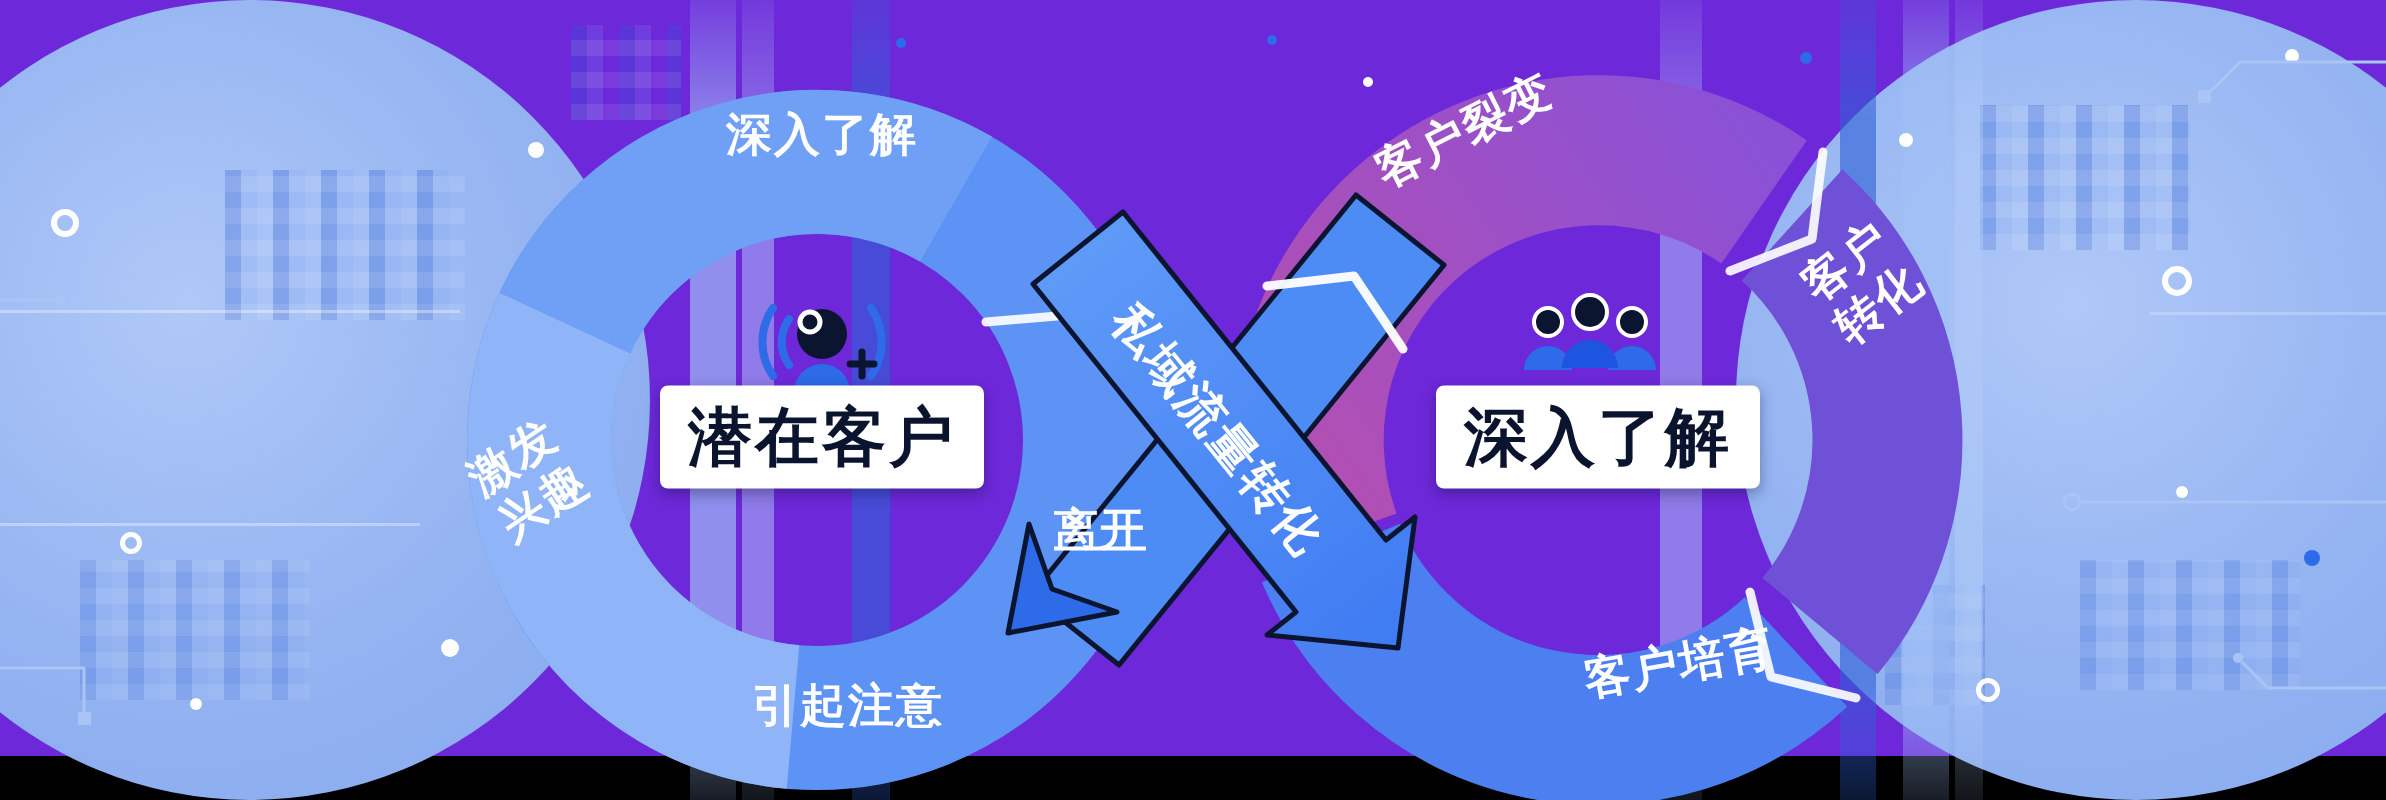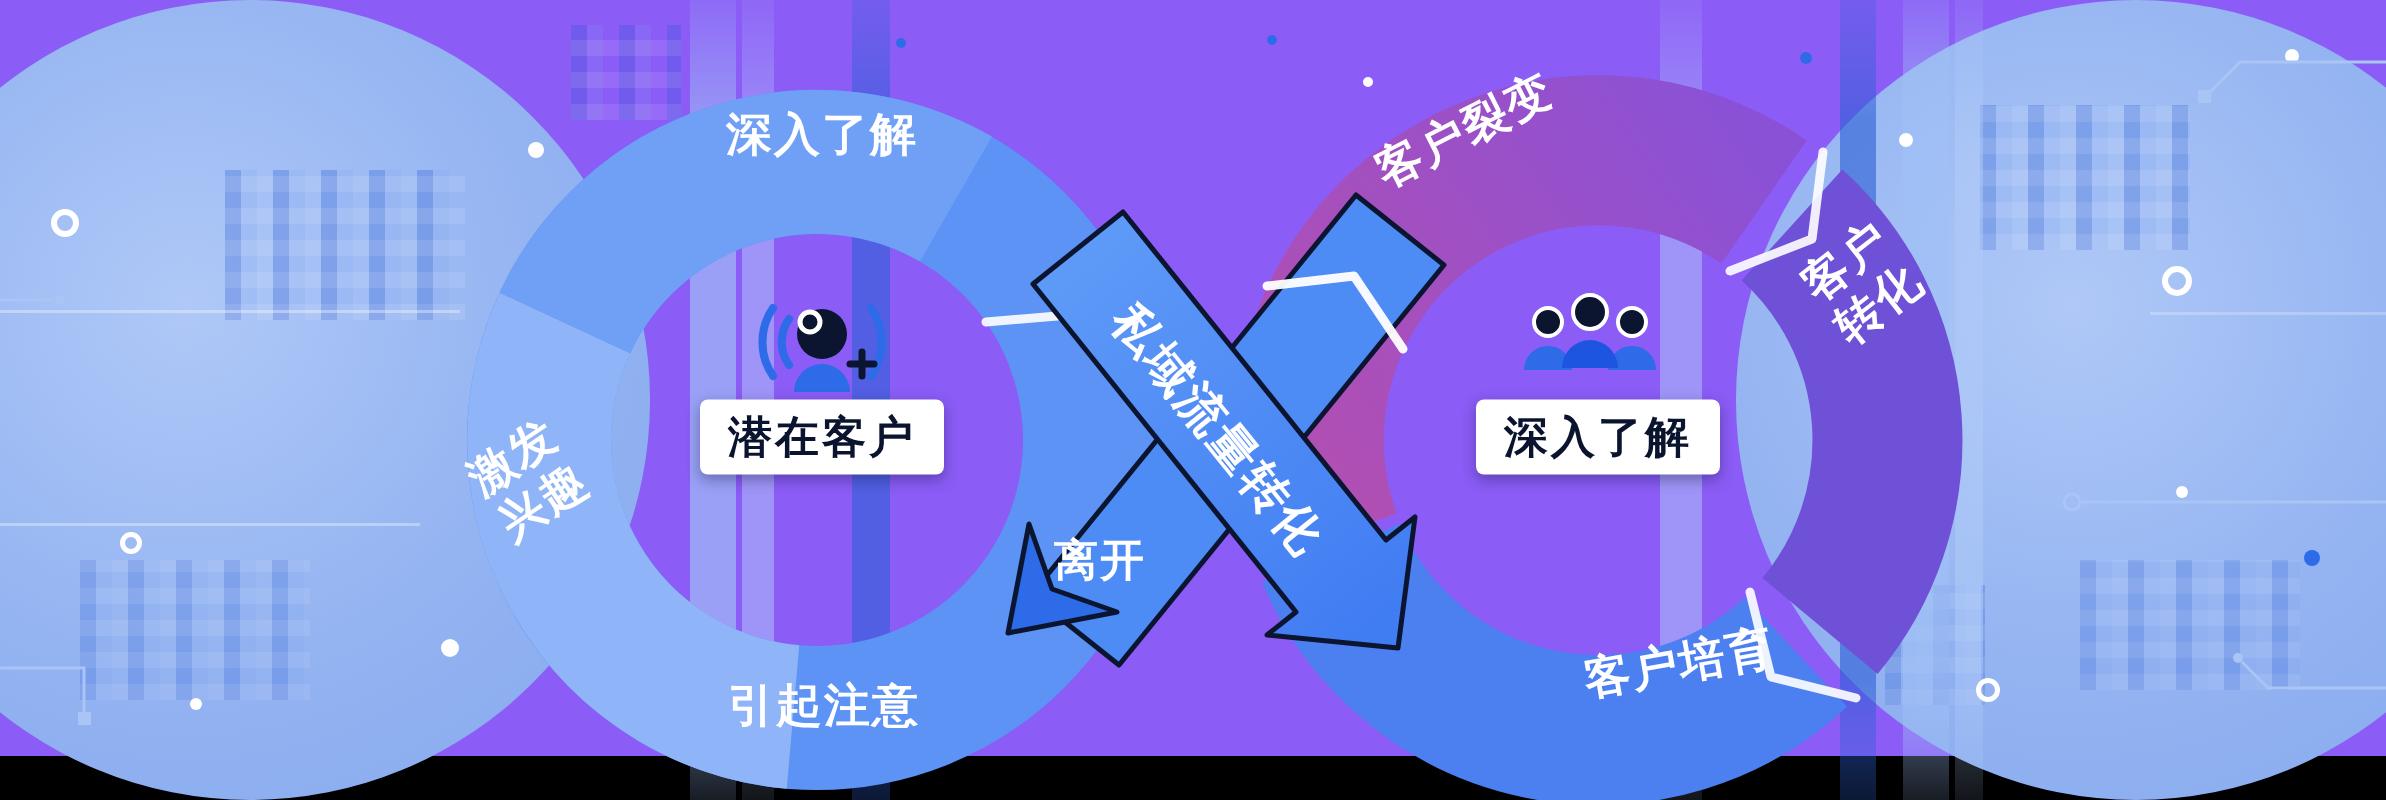--- a/index.html
+++ b/index.html
@@ -1,18 +1,18 @@
 <!DOCTYPE html>
 <html><head>
 <meta charset="utf-8">
 <style>
   * { margin:0; padding:0; box-sizing:border-box; }
   html,body { width:2386px; height:800px; background:#000; overflow:hidden;
               font-family:"DejaVu Sans","Liberation Sans",sans-serif; }
-  #stage { position:relative; width:2386px; height:756px; background:#8b5cf6; }
+  #stage { position:relative; width:2386px; height:756px; background:#6d28d9; }
 
   
   .big-circle { position:absolute; width:800px; height:800px; border-radius:50%;
                 background:radial-gradient(circle at 42% 38%, #AFC8F7 0%, #93B3F1 55%, #86A8EE 100%); }
   .bar { position:absolute; top:0; height:800px; }
   .bar.light1 { background:linear-gradient(180deg, rgba(160,192,246,.15), rgba(160,192,246,.68) 18%, rgba(160,192,246,.68) 82%, rgba(160,192,246,.15)); }
   .bar.light2 { background:linear-gradient(180deg, rgba(178,205,249,.10), rgba(178,205,249,.50) 20%, rgba(178,205,249,.50) 80%, rgba(178,205,249,.10)); }
   .bar.dark   { background:linear-gradient(180deg, rgba(47,97,214,.25), rgba(47,97,214,.62) 15%, rgba(47,97,214,.62) 85%, rgba(47,97,214,.25)); }
   .mosaic { position:absolute;
             background-image:
@@ -30,21 +30,21 @@
 
   
   .stage-label { position:absolute; z-index:6; color:#fff; font-weight:bold; font-size:46px;
                  letter-spacing:2px; white-space:pre-line; text-align:center; line-height:1.18;
                  transform:translate(-50%,-50%); }
   .flow-label  { position:absolute; z-index:6; color:#fff; font-weight:bold; font-size:48px;
                  letter-spacing:3px; white-space:nowrap; transform:translate(-50%,-50%) rotate(51deg); }
   .exit-label  { position:absolute; z-index:6; color:#fff; font-weight:bold; font-size:44px;
                  letter-spacing:2px; transform:translate(-50%,-50%); }
   .center-pill { position:absolute; z-index:7; transform:translate(-50%,-50%);
-                 background:#fff; color:#0A142E; font-weight:bold; font-size:44px;
+                 background:#fff; color:#0A142E; font-weight:bold; font-size:64px;
                  letter-spacing:3px; padding:8px 28px; border-radius:8px;
                  box-shadow:0 5px 14px rgba(8,18,48,.35); white-space:nowrap; }
 </style>
 </head>
 <body>
 
 <div id="stage">
 
   <div class="big-circle" style="left:-150px; top:0;"></div>
   <div class="big-circle" style="left:1736px; top:0;"></div>
@@ -146,26 +146,26 @@
       <circle cx="1632" cy="322" r="14" fill="#0B1530" stroke="#ffffff" stroke-width="4"></circle>
       <path d="M 1608 370 A 24 24 0 0 1 1656 370 Z" fill="#2D6BE8"></path>
       <circle cx="1590" cy="312" r="17" fill="#0B1530" stroke="#ffffff" stroke-width="4"></circle>
       <path d="M 1562 368 A 28 28 0 0 1 1618 368 Z" fill="#1E55E0"></path>
     </g>
   </svg>
 
   <div class="stage-label" style="left:822px; top:134px;">深入了解</div>
   <div class="stage-label" style="left:528px; top:479px; transform:translate(-50%,-50%) rotate(-34deg);">激发
 兴趣</div>
-  <div class="stage-label" style="left:824px; top:705px;text-align:right;">引起注意</div>
+  <div class="stage-label" style="left:848px; top:705px;text-align:right;">引起注意</div>
 
   <div class="stage-label" style="left:1464px; top:130px; transform:translate(-50%,-50%) rotate(-27deg);">客户裂变</div>
   <div class="stage-label" style="left:1862px; top:282px; transform:translate(-50%,-50%) rotate(-38deg);">客户
 转化</div>
   <div class="stage-label" style="left:1679px; top:663px; transform:translate(-50%,-50%) rotate(-10deg);">客户培育</div>
 
   <div class="flow-label" style="left:1218px; top:430px;">私域流量转化</div>
-  <div class="exit-label" style="left:1100px; top:560px;">离开</div>
+  <div class="exit-label" style="left:1100px; top:529px;text-decoration:underline;">离开</div>
 
   <div class="center-pill" style="left:822px; top:437px;">潜在客户</div>
   <div class="center-pill" style="left:1598px; top:437px;">深入了解</div>
 
 </div>
 
 </body></html>

